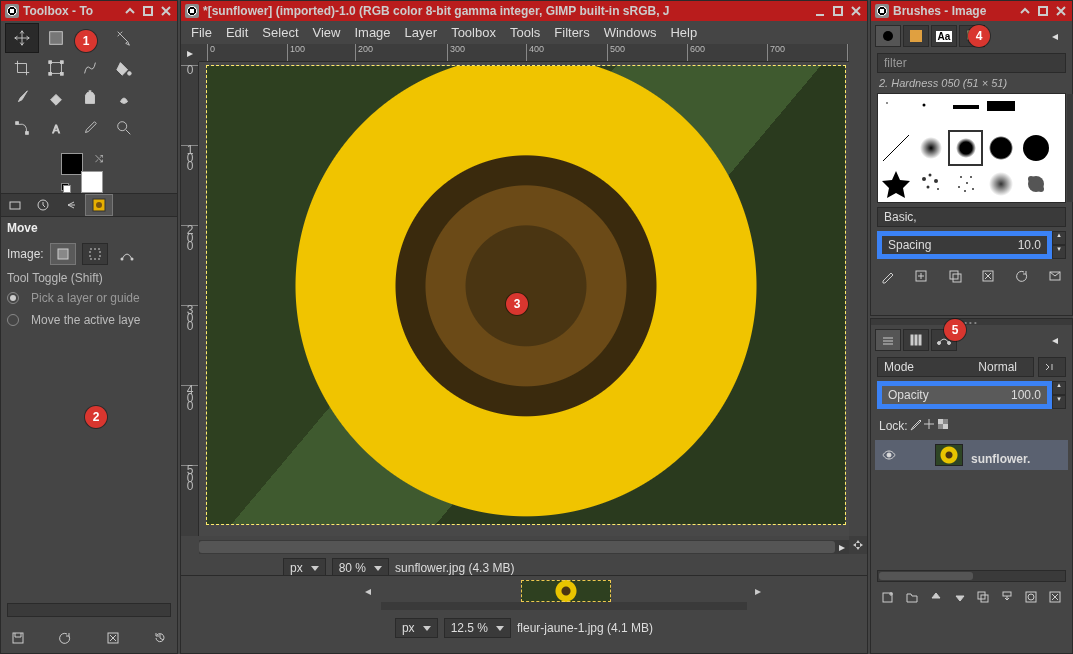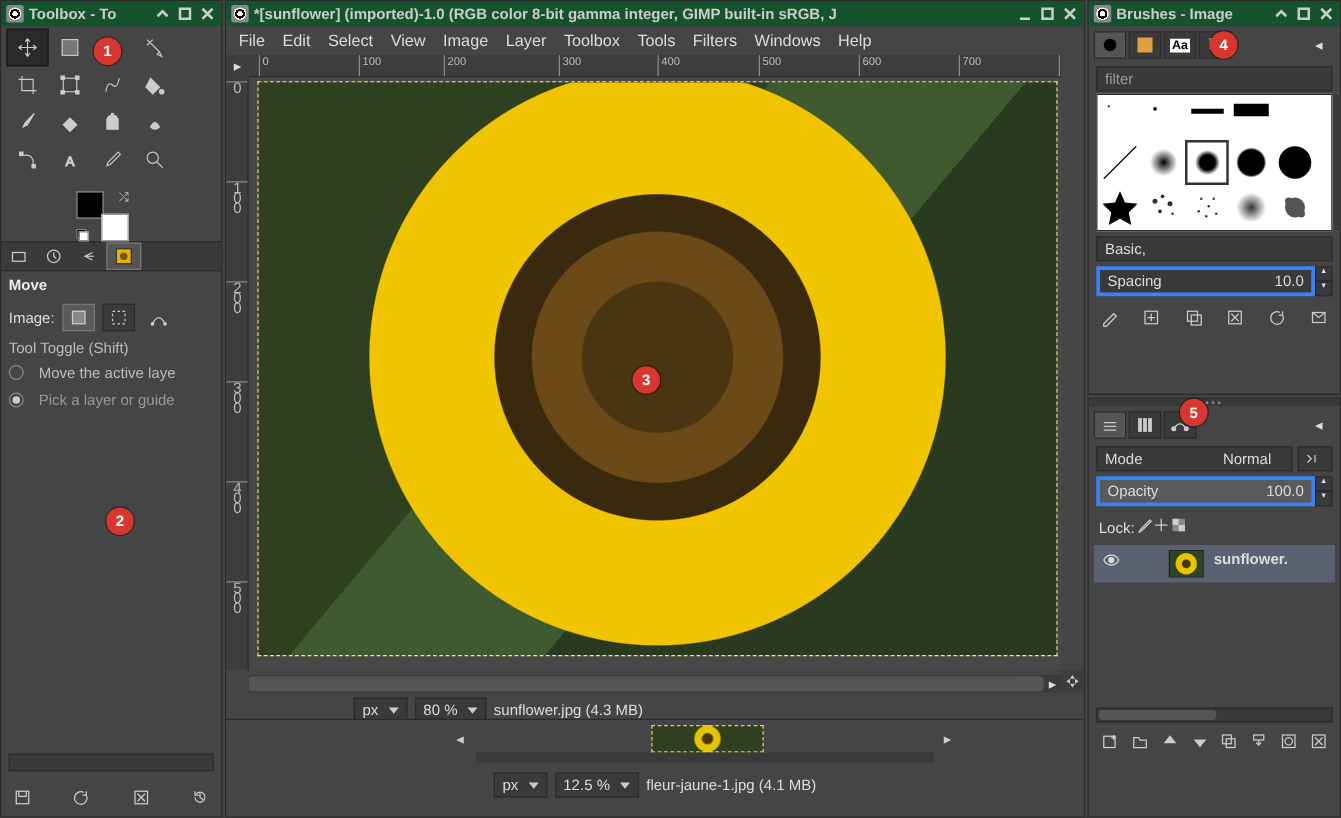--- a/index.html
+++ b/index.html
@@ -1,19 +1,19 @@
 <!DOCTYPE html>
 <html><head>
 <meta charset="utf-8">
 <style>
 * { margin:0; padding:0; box-sizing:border-box; font-family:sans-serif; font-size:12px; -webkit-font-smoothing:antialiased; }
 body { background:#454545; width:1073px; height:654px; overflow:hidden; color:#ddd; position:relative; }
 
 .panel { position:absolute; background:#454545; border:1px solid #2a2a2a; }
-.titlebar { height:20px; background:#14532d; display:flex; align-items:center; padding:0 4px; gap:4px; }
+.titlebar { height:20px; background:#b91c1c; display:flex; align-items:center; padding:0 4px; gap:4px; }
 .titlebar .logo { width:14px; height:14px; background:#888; border-radius:2px; position:relative; }
 .titlebar .logo::before{ content:""; position:absolute; inset:2px; background:radial-gradient(circle,#fff 30%,#000 31% 55%,#fff 56%); border-radius:50%;}
 .titlebar .title { flex:1; color:#ccc; font-weight:bold; white-space:nowrap; overflow:hidden; }
 .titlebar .winbtn { width:14px; height:14px; display:flex; align-items:center; justify-content:center; cursor:pointer; }
 .titlebar .winbtn svg { stroke:#ccc; stroke-width:2; fill:none; }
 
 
 #toolbox { left:0; top:0; width:178px; height:654px; }
 .tool-grid { display:flex; flex-wrap:wrap; padding:2px 4px; gap:0px; }
 .tool-grid .tool { width:34px; height:30px; display:flex; align-items:center; justify-content:center; cursor:pointer; }
@@ -83,31 +83,31 @@
 .dock-tabs .dtab.active{ background:#555; }
 .dock-tabs .spacer{ flex:1; }
 .filterbox { margin:2px 6px; background:#3a3a3a; border:1px solid #2a2a2a; padding:2px 6px; display:flex; justify-content:space-between; align-items:center;}
 .brush-name { padding:2px 8px; font-style:italic; color:#bbb; font-size:11px;}
 .brush-grid { margin:2px 6px; background:#fff; height:110px; position:relative; display:flex; flex-wrap:wrap; align-content:flex-start; border:1px solid #2a2a2a;}
 .brush-grid .b { width:35px; height:36px; position:relative; display:flex; align-items:center; justify-content:center;}
 .brush-grid .b.sel{ outline:2px solid #333; outline-offset:-2px; z-index:1;}
 .brush-grid .vscroll{ position:absolute; right:-10px; top:0; bottom:0; width:8px; background:#3a3a3a;}
 .brush-cat { margin:4px 6px; background:#3a3a3a; border:1px solid #2a2a2a; padding:2px 6px; display:flex; justify-content:space-between; align-items:center;}
 .spacing { margin:4px 6px; display:flex; align-items:stretch; }
-.spacing .track{ flex:1; background:#3a3a3a; border:3px solid #3b82f6; position:relative; padding:2px 6px; display:flex; justify-content:space-between;}
+.spacing .track{ flex:1; background:#3a3a3a; border:5px solid #3b82f6; position:relative; padding:2px 6px; display:flex; justify-content:space-between;}
 .spacing .spin{ width:14px; display:flex; flex-direction:column;}
 .spacing .spin div{ flex:1; background:#3a3a3a; border:1px solid #2a2a2a; font-size:7px; text-align:center; line-height:6px;}
 .dock-btns { display:flex; gap:8px; padding:4px 8px; justify-content:space-between;}
 .dock-btns .db { width:18px; height:18px; cursor:pointer; display:flex; align-items:center; justify-content:center;}
 
 .mode-row{ margin:2px 6px; background:#3a3a3a; border:1px solid #2a2a2a; padding:2px 6px; display:flex; align-items:center; gap:6px;}
 .mode-row .lbl{ flex:0 0 auto;}
 .mode-row .val{ flex:1; text-align:right; padding-right:4px;}
 .lock-row{ display:flex; align-items:center; padding:4px 8px;}
-.layer-item{ display:flex; align-items:flex-start; gap:8px; padding:4px 6px; background:#5a6170; margin:2px 4px;}
+.layer-item{ display:flex; align-items:flex-end; gap:8px; padding:4px 6px; background:#5a6170; margin:2px 4px;}
 .layer-item .thumb{ width:28px; height:22px; border:1px solid #222;
   background:radial-gradient(circle at 50% 50%,#4a3512 0 3px,#e8c400 4px 8px,#2e4525 9px);}
 .layer-list{ height:130px; overflow:hidden;}
 .hscroll2{ margin:2px 6px; height:12px; background:#3a3a3a; border:1px solid #2a2a2a; position:relative;}
 .hscroll2 .th{ position:absolute; left:1px; width:50%; top:1px; bottom:1px; background:#555; border-radius:3px;}
 
 .marker{ position:absolute; width:22px; height:22px; border-radius:50%; background:#d9362f; color:#fff; font-weight:bold; display:flex; align-items:center; justify-content:center; font-size:12px; z-index:50; box-shadow:0 0 0 1px rgba(0,0,0,.4);}
 
 svg{ overflow:visible; }
 </style>
@@ -273,26 +273,26 @@
     <div class="opt-btn" style="border:none;background:none">
         <svg width="14" height="14">
           <path d="M2 12 Q7 2 12 12" fill="none" stroke="#ccc"></path>
           <circle cx="2" cy="12" r="1.5" fill="#ccc"></circle>
           <circle cx="12" cy="12" r="1.5" fill="#ccc"></circle>
         </svg>
       </div>
   </div>
   <div style="padding:2px 6px; color:#bbb;">Tool Toggle  (Shift)</div>
   <div class="opt-row">
+      <span class="radio on"></span>
+      <span style="color:#999">Pick a layer or guide</span>
+    </div>
+  <div class="opt-row">
       <span class="radio"></span>
       <span style="color:#bbb">Move the active laye</span>
-    </div>
-  <div class="opt-row">
-      <span class="radio on"></span>
-      <span style="color:#999">Pick a layer or guide</span>
     </div>
   <div class="btm-scroll"></div>
   <div class="btm-icons">
     <div class="ic">
         <svg width="14" height="14">
           <rect x="2" y="2" width="10" height="10" fill="none" stroke="#ccc"></rect>
           <path d="M4 2v4h6v-4" stroke="#ccc" fill="none"></path>
         </svg>
       </div>
     <div class="ic">
@@ -481,20 +481,21 @@
           <rect x="4" y="3" width="8" height="10" fill="#cc8" stroke="#333"></rect>
         </svg>
       </div>
     <div class="spacer"></div>
     <div class="dtab" style="background:none;border:none">◂</div>
   </div>
   <div class="filterbox">
     <span style="color:#999">filter</span>
     <span class="chev" style="border-top-color:#ccc"></span>
   </div>
+  <div class="brush-name">2. Hardness 050 (51 × 51)</div>
   <div class="brush-grid">
     <div class="b">
         <svg width="30" height="30">
           <circle cx="6" cy="6" r="0.8" fill="#000"></circle>
         </svg>
       </div>
     <div class="b">
         <svg width="30" height="30">
           <circle cx="8" cy="8" r="1.5" fill="#000"></circle>
         </svg>

